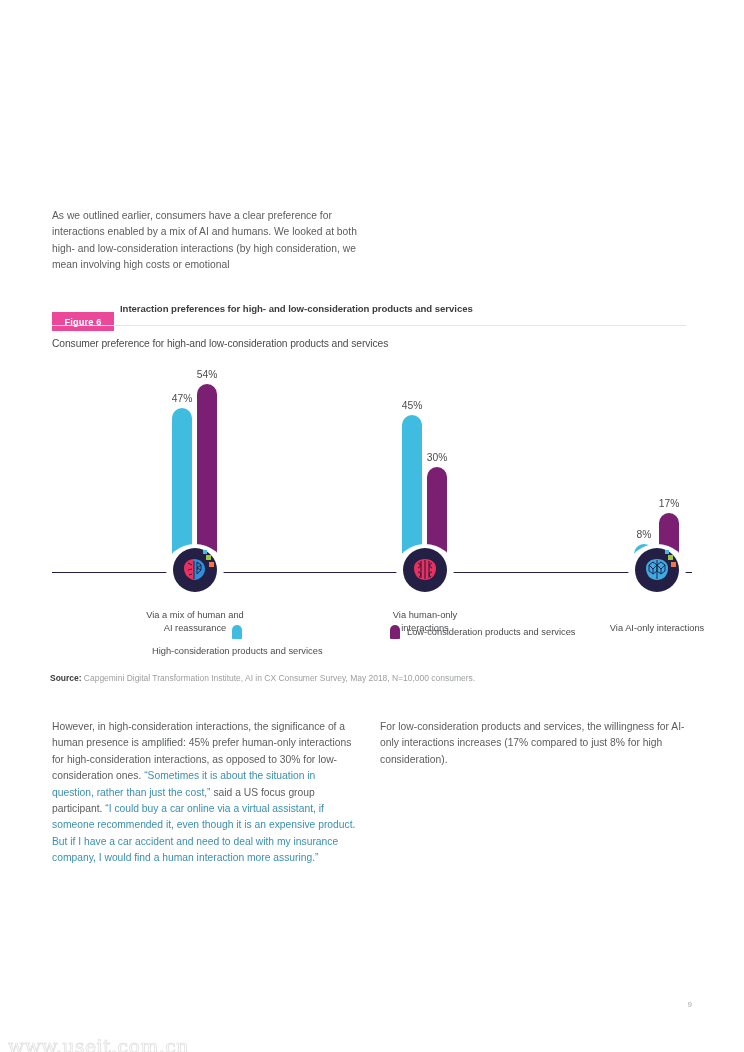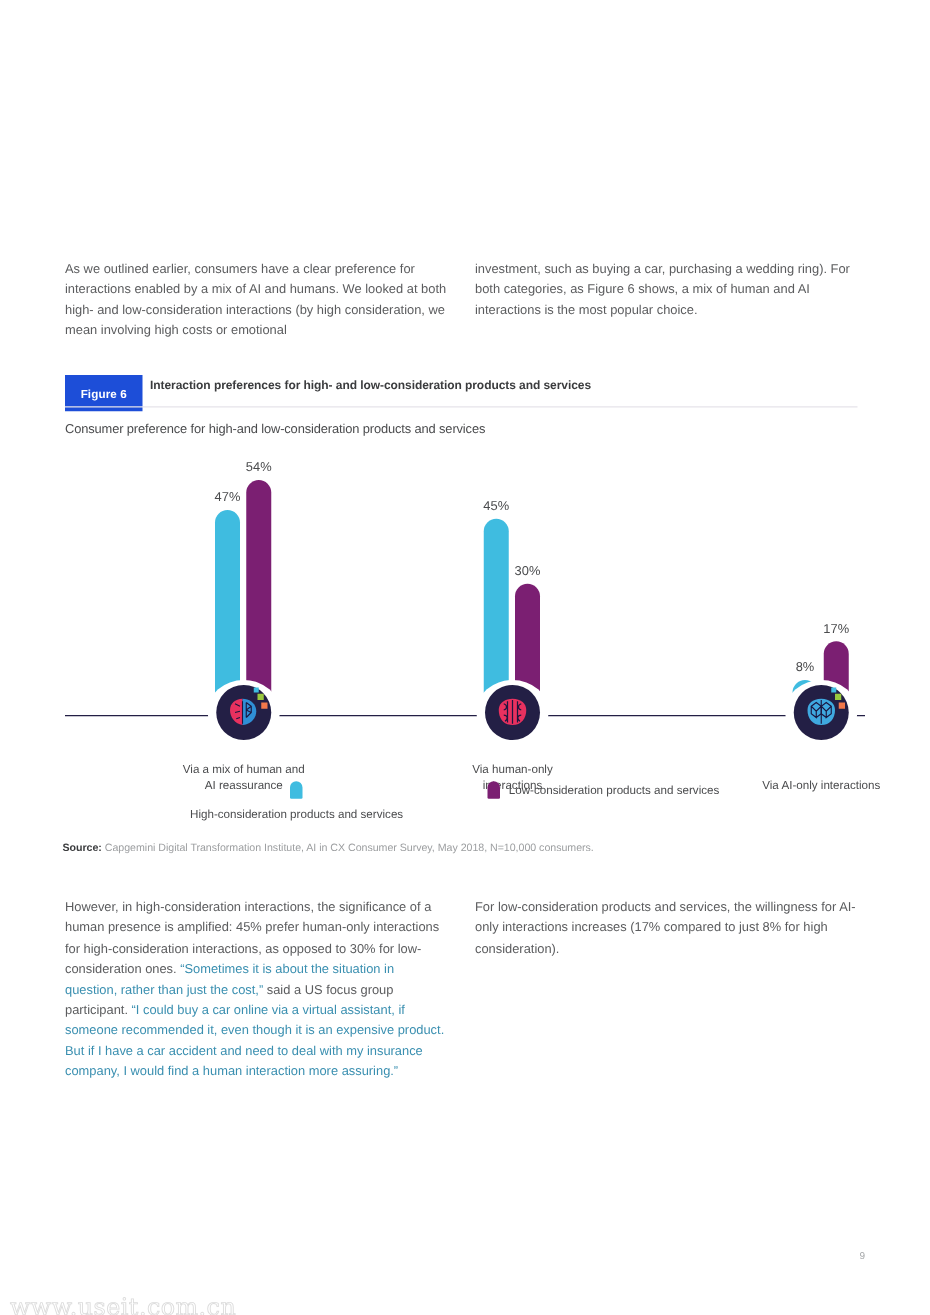--- a/index.html
+++ b/index.html
@@ -56,24 +56,24 @@
   .fig-header {
     position: absolute;
     left: 52px;
     top: 300px;
     width: 634px;
     height: 20px;
   }
   .fig-badge {
     position: absolute;
     left: 0;
-    top: 0;
+    top: 12px;
     width: 62px;
-    height: 29px;
-    background: #1d4ed8;
+    height: 19px;
+    background: #ec4899;
     color: #ffffff;
     font-size: 9.3px;
     font-weight: bold;
     display: flex;
     align-items: center;
     justify-content: center;
     letter-spacing: 0.1px;
   }
   .fig-title {
     position: absolute;
@@ -269,23 +269,20 @@
   }
 </style>
 </head>
 <body>
 
 <div class="page">
 
 
   <div class="col-top-left">
     <div class="body-txt">As we outlined earlier, consumers have a clear preference for interactions enabled by a mix of AI and humans. We looked at both high- and low-consideration interactions (by high consideration, we mean involving high costs or emotional</div>
-  </div>
-  <div class="col-top-right">
-    <div class="body-txt">investment, such as buying a car, purchasing a wedding ring). For both categories, as Figure 6 shows, a mix of human and AI interactions is the most popular choice.</div>
   </div>
 
   <div class="fig-header">
     <div class="fig-badge">Figure 6</div>
     <div class="fig-title">Interaction preferences for high- and low-consideration products and services</div>
   </div>
   <div class="fig-rule"></div>
 
   <div class="chart-wrap">
     <div class="chart-title">Consumer preference for high-and low-consideration products and services</div>
@@ -315,21 +312,21 @@
               <rect x="30" y="2" width="4" height="4" fill="#3fbce0"></rect>
             </svg>
           </div>
         </div>
         <div class="cat-label" style="left:78px;">
           <div>Via a mix of human and</div>
           <div>AI reassurance</div>
         </div>
       </div>
 
-      <div class="group" style="left:280px;">
+      <div class="group" style="left:295px;">
         <div class="bars">
           <div class="bar hi" style="left:55px; height:157px;"></div>
           <div class="bar lo" style="left:80px; height:105px;"></div>
           <div class="bar-label" style="left:35px; bottom:161px;">45%</div>
           <div class="bar-label" style="left:60px; bottom:109px;">30%</div>
         </div>
         <div class="icon-holder" style="left:78px;">
           <div class="icon-mask"></div>
           <div class="brain-circle">
             <svg width="44" height="44" viewBox="0 0 44 44">

